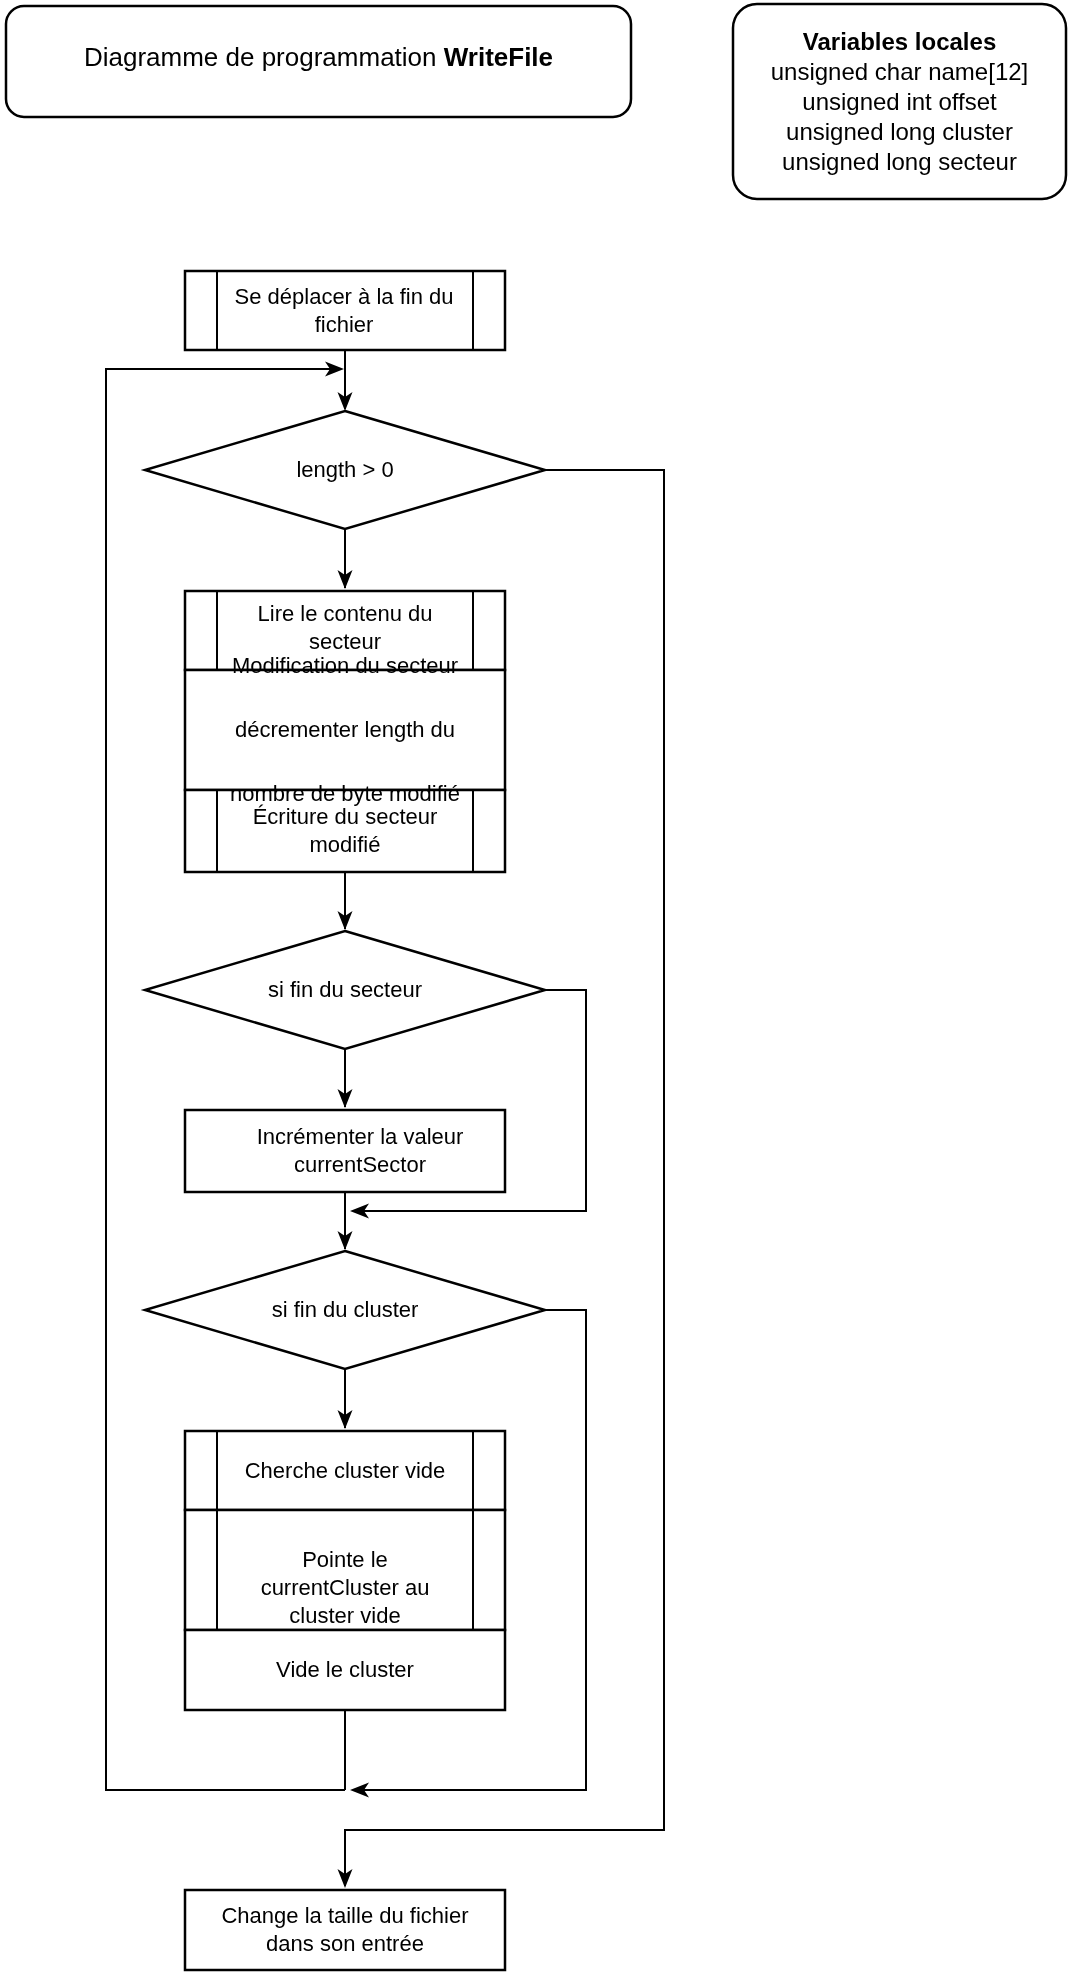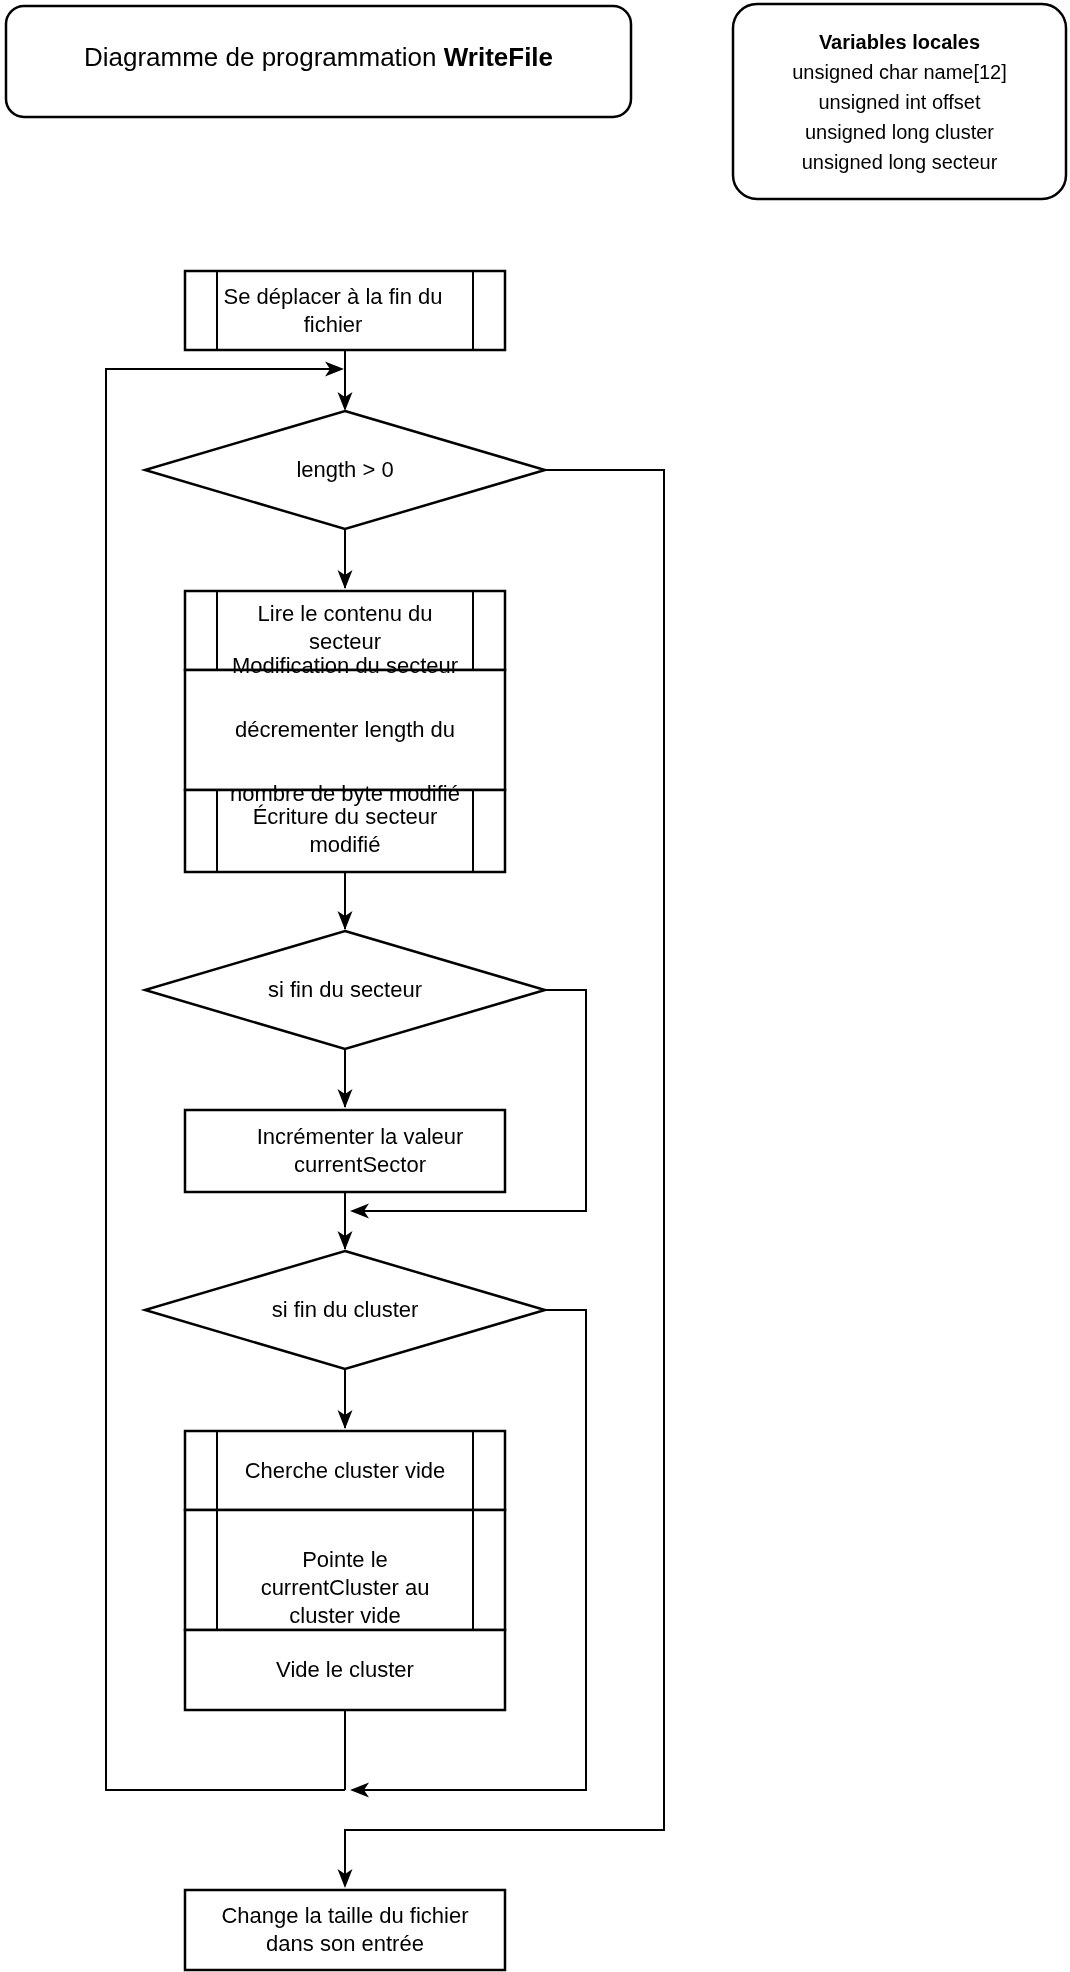--- a/index.html
+++ b/index.html
@@ -20,21 +20,21 @@
   .label{
     position:absolute;
     display:flex;flex-direction:column;
     align-items:center;justify-content:center;
     text-align:center;
     font-size:22px;line-height:28px;
     pointer-events:none;
   }
   .title-label{flex-direction:row;font-size:26px;line-height:32px;}
   .title-label span{white-space:pre;}
-  .vars-label{font-size:20px;line-height:30px;}
+  .vars-label{font-size:24px;line-height:30px;}
   .bold{font-weight:bold;}
 </style>
 </head>
 <body>
 
 <div id="canvas" style="--stroke: #000000; --fill: #ffffff;">
 
   <svg id="wires" viewBox="0 0 1070 1972" xmlns="http://www.w3.org/2000/svg">
 
     <path class="edge" d="M345 350 V409"></path>
@@ -102,21 +102,21 @@
   <div class="label vars-label" style="left:733px;top:4px;width:333px;height:195px;">
     <div class="bold">Variables locales</div>
     <div>
         <div>unsigned char name[12]</div>
         <div>unsigned int offset</div>
         <div>unsigned long cluster</div>
         <div>unsigned long secteur</div>
       </div>
   </div>
 
-  <div class="label" style="left:173px;top:271px;width:320px;height:79px;">
+  <div class="label" style="left:184px;top:271px;width:320px;height:79px;">
       <div>Se déplacer à la fin du</div>
       <div>fichier</div>
     </div>
   <div class="label" style="left:195px;top:441px;width:300px;height:58px;">
       <div>length &gt; 0</div>
     </div>
   <div class="label" style="left:185px;top:591px;width:320px;height:74px;">
       <div>Lire le contenu du</div>
       <div>secteur</div>
     </div>

